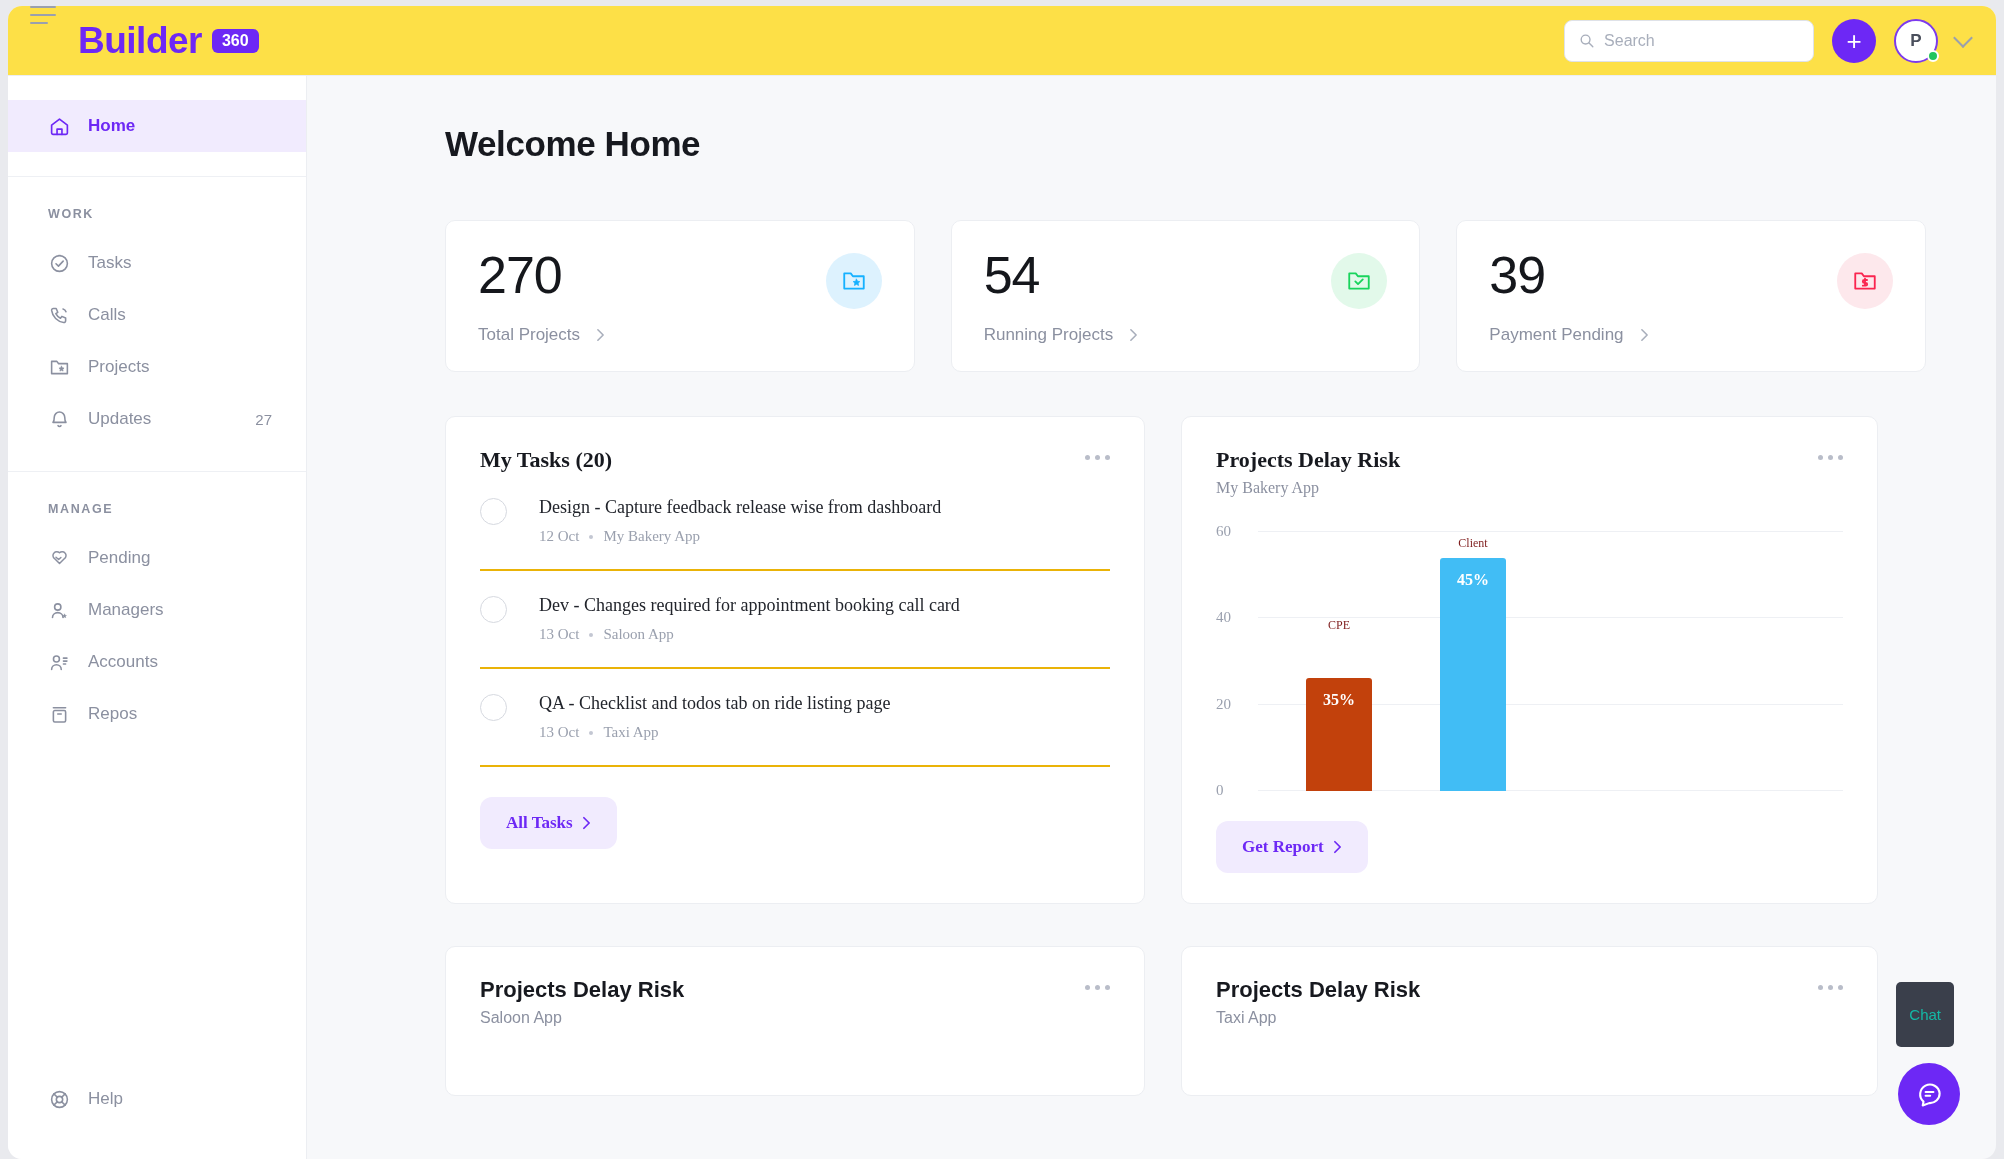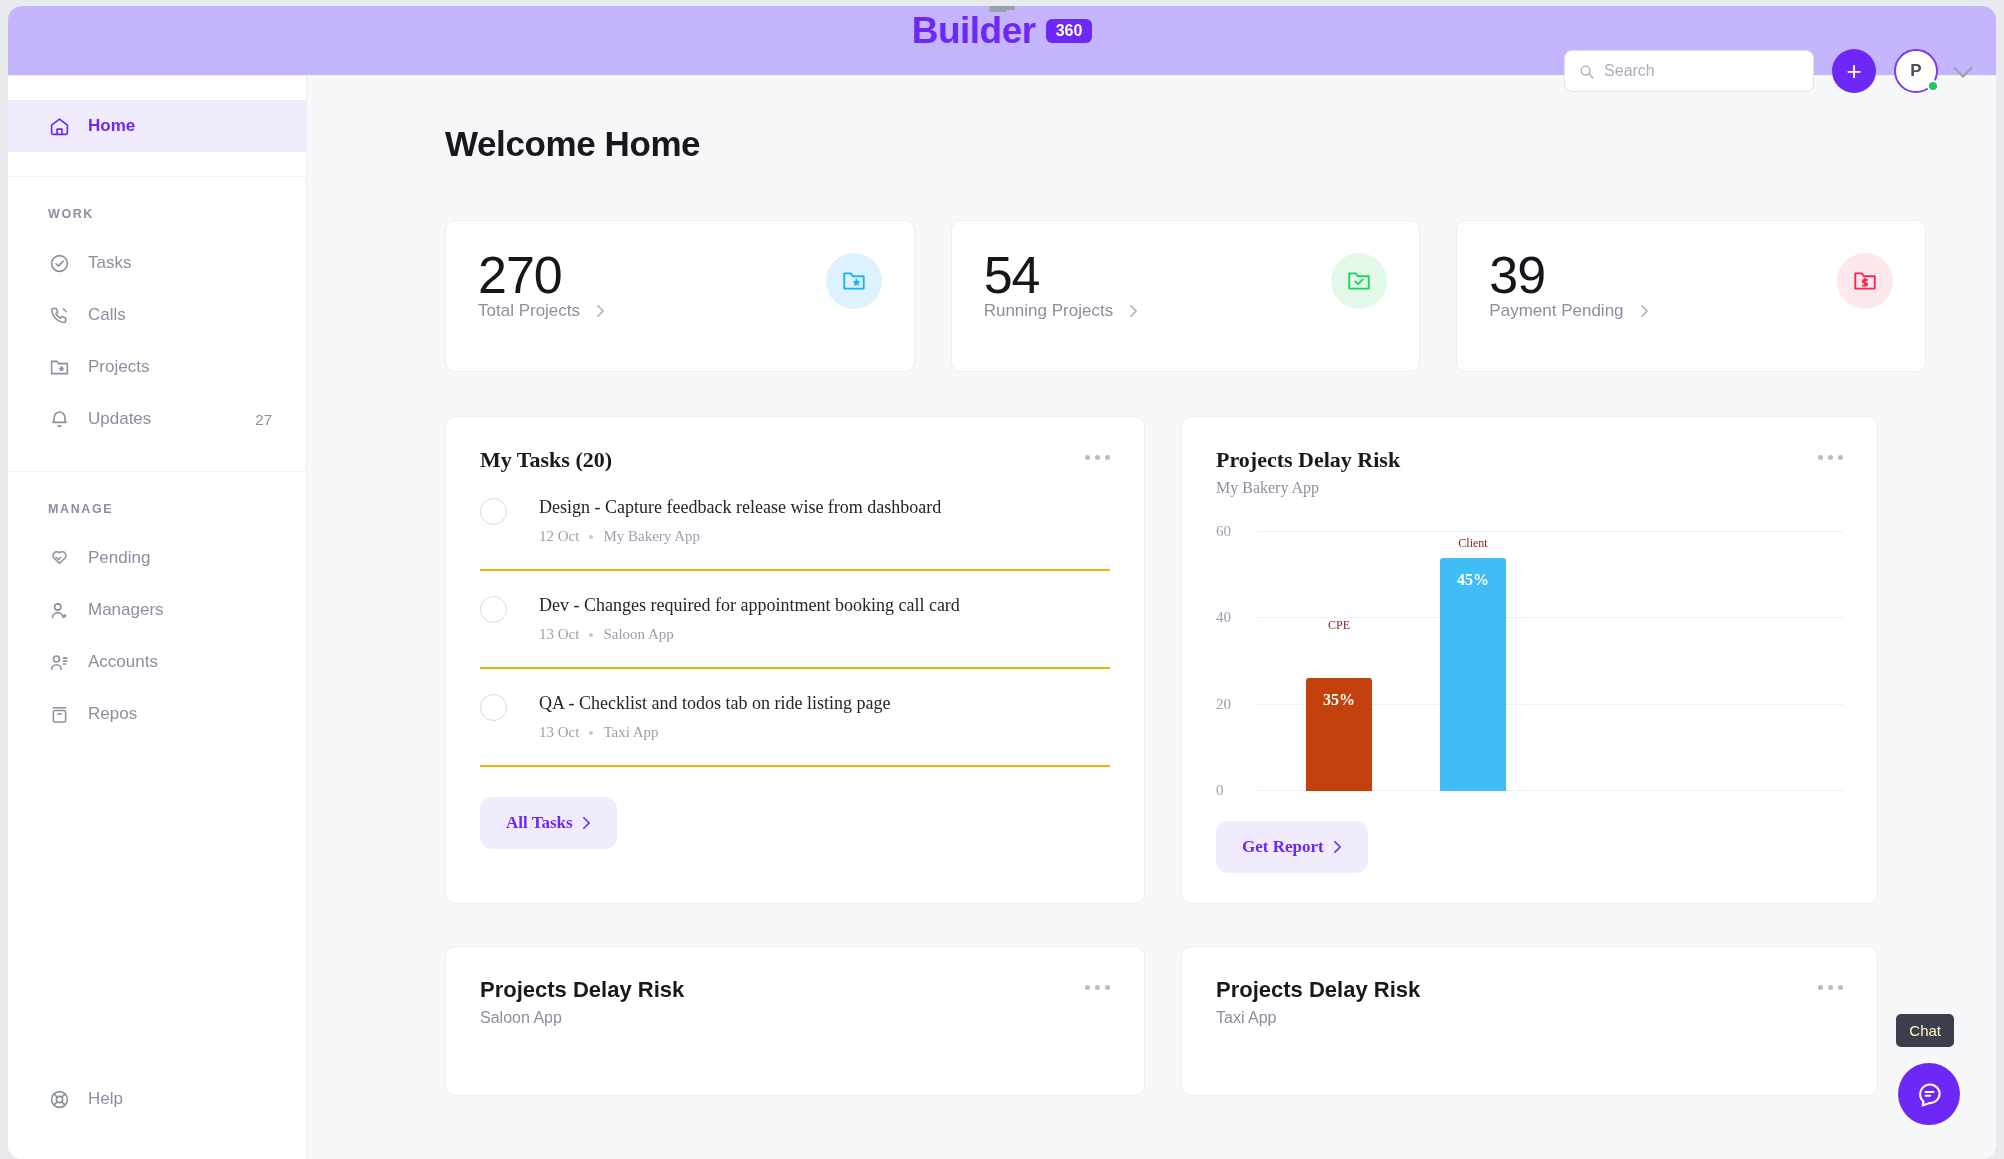--- a/index.html
+++ b/index.html
@@ -15,23 +15,23 @@
     width: 1988px; height: 1153px;
     background: #f7f8fa;
     border-radius: 14px;
     overflow: hidden;
   }
 
   
   .header {
     position: absolute; left: 0; top: 0;
     width: 1988px; height: 70px;
-    background: #c4b5fd;
+    background: #fde047;
     border-bottom: 1px solid #eceef2;
-    display: flex; align-items: center; flex-direction: column;
+    display: flex; 
   }
   .hamburger {
     width: 26px; height: 18px;
     margin-left: 22px; margin-right: 22px;
     display: flex; flex-direction: column; justify-content: space-between;
     cursor: pointer;
   }
   .hamburger span { display: block; height: 2px; background: #9aa0ae; border-radius: 2px; }
   .hamburger span:nth-child(1) { width: 26px; }
   .hamburger span:nth-child(2) { width: 26px; }
@@ -125,21 +125,21 @@
   .page-title { font-size: 35px; font-weight: 700; color: #17191f; letter-spacing: -0.4px; }
 
   .stats-row { display: flex; gap: 36px; margin-top: 56px; }
   .stat-card {
     flex: 1; height: 152px; background: #fff;
     border: 1px solid #eceef2; border-radius: 10px;
     padding: 28px 32px; position: relative;
   }
   .stat-num { font-size: 52px; font-weight: 400; color: #15171c; line-height: 1; letter-spacing: -1px; }
   .stat-label {
-    font-size: 17px; color: #8b90a0;
+    margin-top: 24px; font-size: 17px; color: #8b90a0;
     display: flex; align-items: center; gap: 16px; cursor: pointer;
   }
   .stat-icon {
     position: absolute; right: 32px; top: 32px;
     width: 56px; height: 56px; border-radius: 50%;
     display: flex; align-items: center; justify-content: center;
   }
 
   .cards-row { display: flex; gap: 36px; margin-top: 44px; font-family: Liberation Serif, serif; }
   .panel {
@@ -190,22 +190,22 @@
 
   
   .chat-fab {
     position: absolute; right: 36px; bottom: 34px;
     width: 62px; height: 62px; border-radius: 50%;
     background: #6d28f5; display: flex; align-items: center; justify-content: center;
     cursor: pointer; z-index: 20;
   }
   .chat-tip {
     position: absolute; right: 42px; bottom: 112px;
-    background: #3a3f4b; color: #fef9c3; font-size: 15px;
-    padding: 8px 13px; border-radius: 5px; z-index: 20; margin-top: 16px;
+    background: #3a3f4b; color: #14b8a6; font-size: 15px;
+    padding: 24px 13px; border-radius: 5px; z-index: 20; margin-top: 16px;
   }
 </style>
 </head>
 <body>
 
 <div class="app">
 
   <div class="header">
     <div class="hamburger">
       <span></span>

